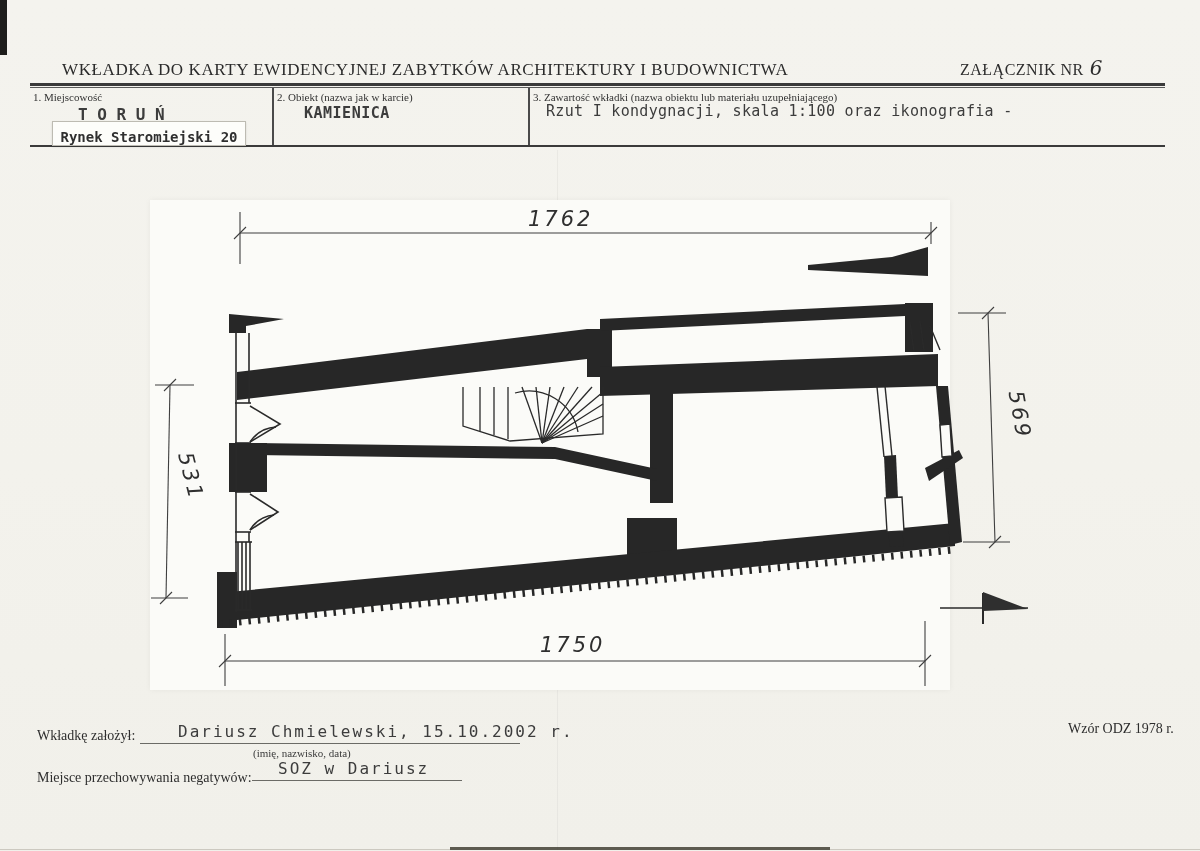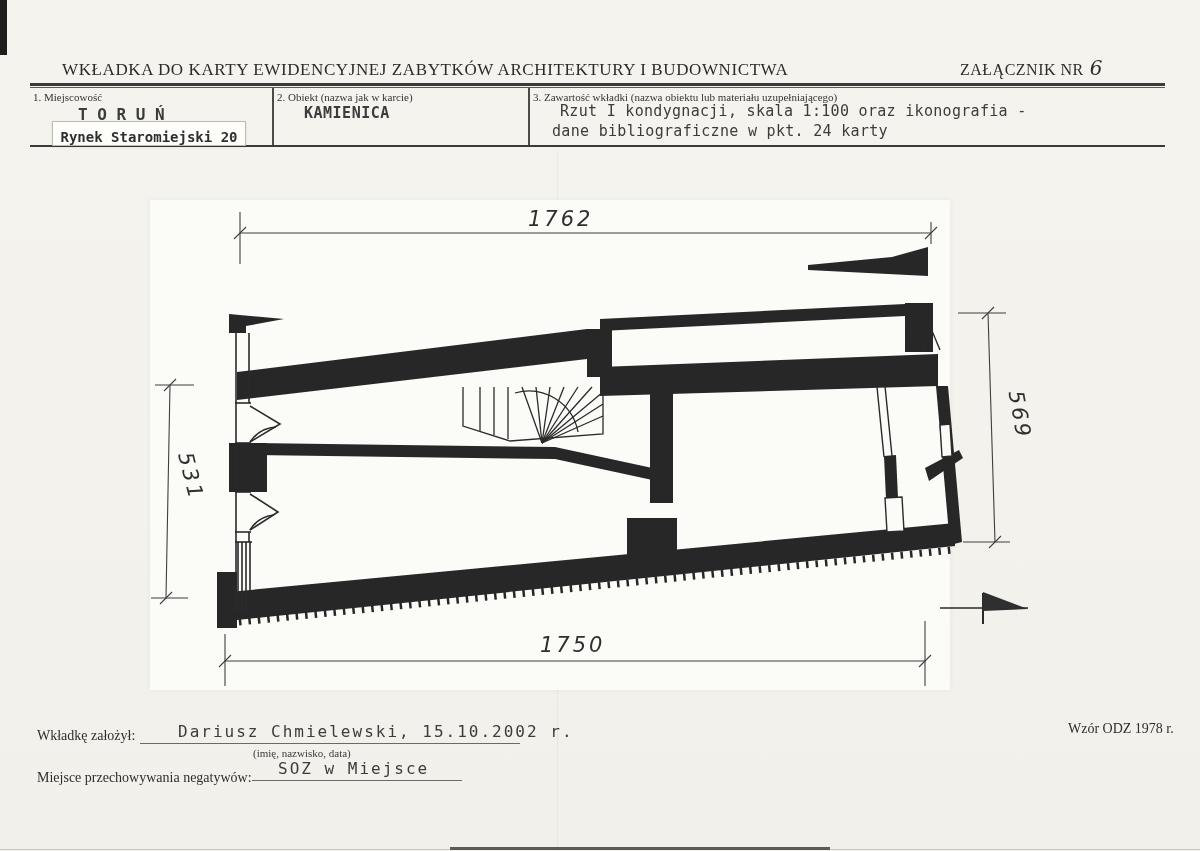--- a/index.html
+++ b/index.html
@@ -19,21 +19,21 @@
   .fieldlabel{font-size:11px;color:#333;text-align:center;}
   .mono{font-family:"DejaVu Sans Mono","Liberation Mono",monospace;color:#3c3c3c;}
   .city{left:78px;top:105px;font-size:16px;font-weight:bold;}
   .addr-box{
     left:52px;top:121px;width:192px;height:23px;background:#fdfdfa;
     border:1px solid #bdbbb2;box-shadow:0 1px 2px rgba(0,0,0,.12);
     display:flex;align-items:flex-end;justify-content:center;
   }
   .addr-box span{font-size:14px;font-weight:bold;color:#2f2f2f;}
   .objval{left:276px;top:104px;font-size:15px;font-weight:bold;letter-spacing:.5px;margin-left:28px;}
-  .contents1{left:560px;top:102px;font-size:15px;letter-spacing:.3px;}
+  .contents1{left:546px;top:102px;font-size:15px;letter-spacing:.3px;}
   .contents2{left:552px;top:122px;font-size:15px;letter-spacing:.3px;}
   
   .sheet{
     left:150px;top:200px;width:800px;height:490px;background:#fbfbf8;
     box-shadow:0 0 6px rgba(0,0,0,.05);
   }
   
   .f-label{font-size:14px;color:#2e2e2e;}
   .f-val{font-size:16px;letter-spacing:2px;}
   .u-line{height:1px;background:#6b6b66;}
@@ -70,21 +70,20 @@
   <div class="abs mono city">T O R U Ń</div>
   <div class="abs addr-box">
     <span class="mono">Rynek Staromiejski 20</span>
   </div>
 
   <div class="abs fieldlabel" style="left:277px;top:91px;">2. Obiekt (nazwa jak w karcie)</div>
   <div class="abs mono objval">KAMIENICA</div>
 
   <div class="abs fieldlabel" style="left:533px;top:91px;">3. Zawartość wkładki (nazwa obiektu lub materiału uzupełniającego)</div>
   <div class="abs mono contents1">Rzut I kondygnacji, skala 1:100 oraz ikonografia -</div>
-  <div class="abs mono contents2">dane bibliograficzne w pkt. 24 karty</div>
 
   <div class="abs sheet">
     <svg width="900" height="490" viewBox="0 0 900 490">
       <g fill="#272727" stroke="none">
 
         <polygon points="79,114 134,119 96,126 96,133 79,133"></polygon>
 
         <polygon points="87,172 437,129 437,159 87,200"></polygon>
         <polygon points="437,129 462,129 462,177 437,177"></polygon>
 
@@ -199,18 +198,18 @@
         <text x="22" y="262" transform="rotate(76 30 262)">531</text>
         <text x="852" y="200" transform="rotate(80 860 200)">569</text>
       </g>
     </svg>
   </div>
 
   <div class="abs f-label" style="left:37px;top:728px;">Wkładkę założył:</div>
   <div class="abs mono f-val" style="left:178px;top:722px;">Dariusz Chmielewski, 15.10.2002 r.</div>
   <div class="abs u-line" style="left:140px;top:743px;width:380px;"></div>
   <div class="abs hint" style="left:253px;top:747px;">(imię, nazwisko, data)</div>
-  <div class="abs mono f-val" style="left:278px;top:759px;">SOZ w Miejsce</div>
+  <div class="abs mono f-val" style="left:278px;top:759px;">SOZ w Dariusz</div>
   <div class="abs f-label" style="left:37px;top:770px;">Miejsce przechowywania negatywów:</div>
   <div class="abs u-line" style="left:252px;top:780px;width:210px;"></div>
   <div class="abs wzor">Wzór ODZ 1978 r.</div>
 
 </div>
 
 </body></html>

